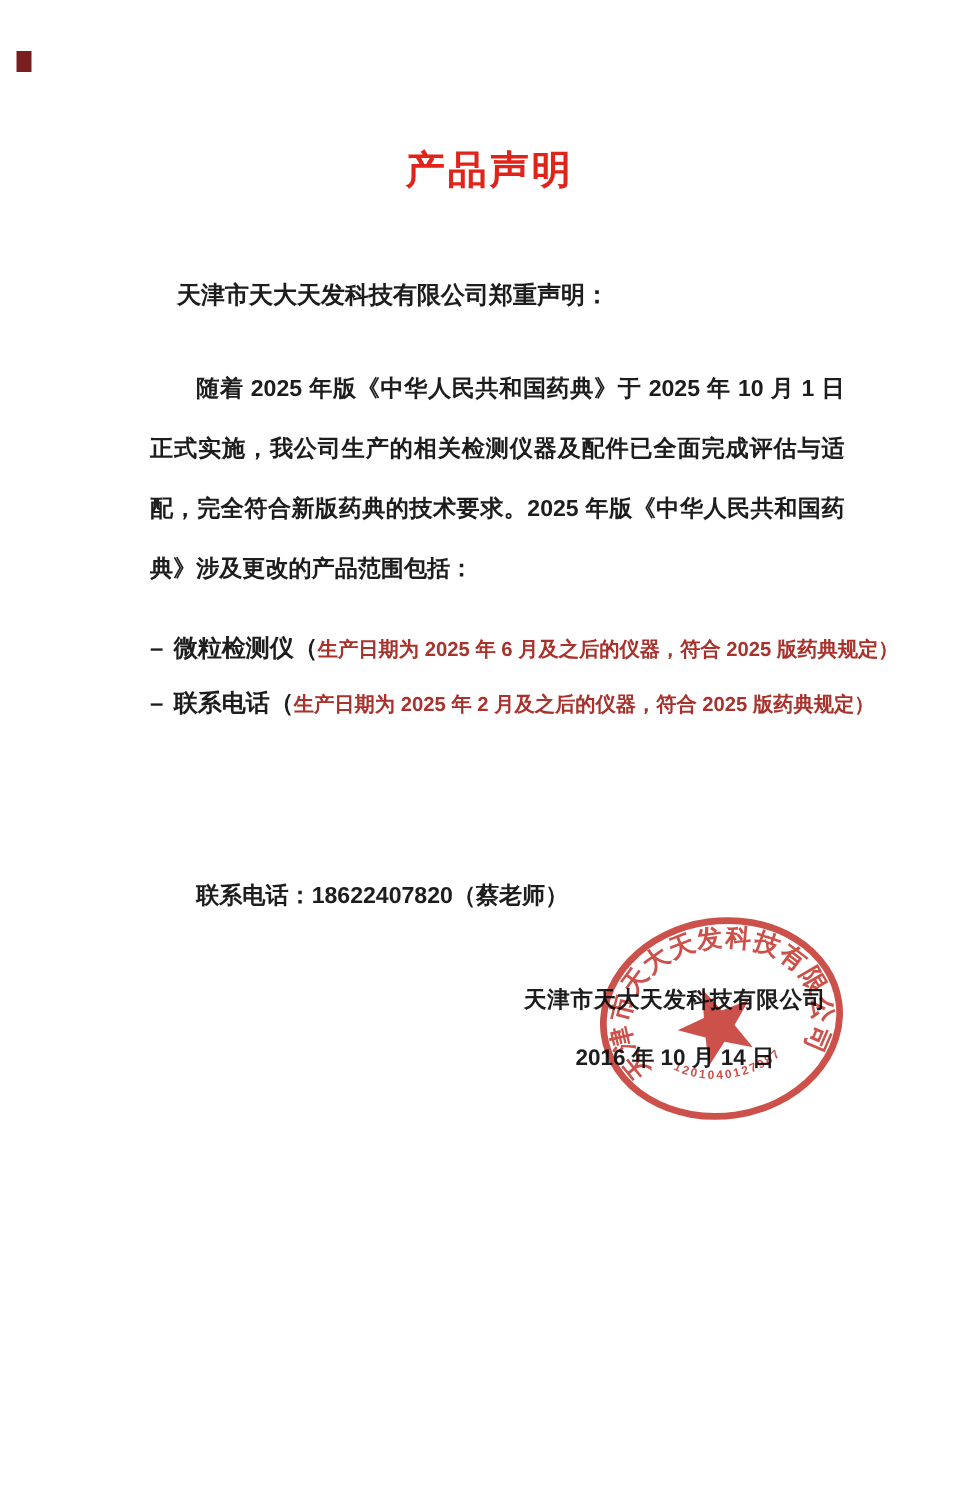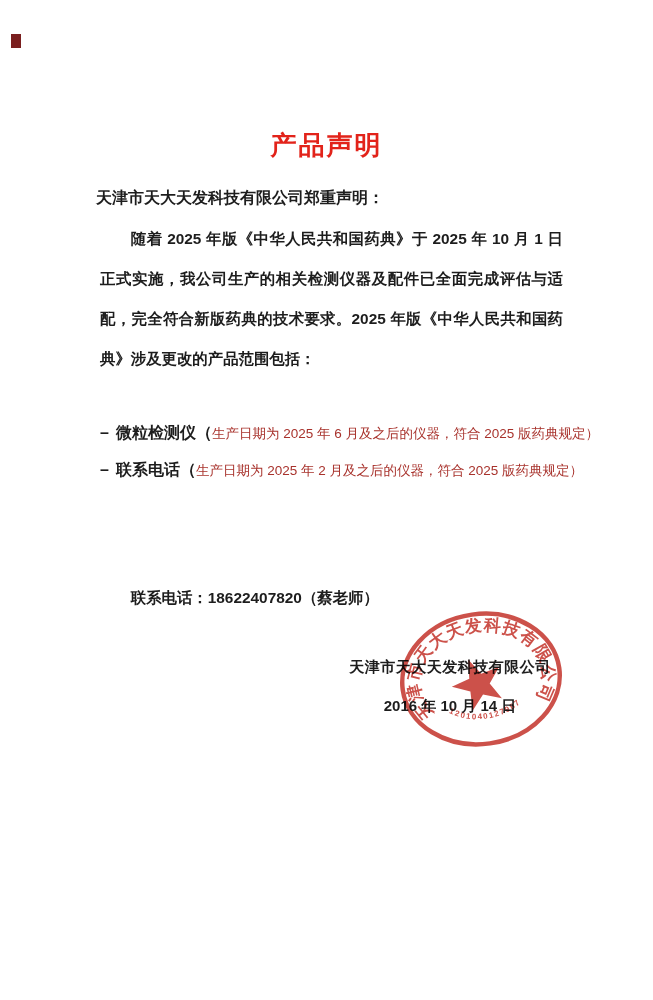--- a/index.html
+++ b/index.html
@@ -9,43 +9,43 @@
     background:#ffffff;
     overflow:hidden;
     font-family:"Liberation Sans",sans-serif;
     color:#1d1d1d;
   }
   .corner-mark{
     position:absolute;left:11px;top:34px;width:10px;height:14px;
     background:#7a1f1f;
   }
   .doc-title{
-    position:absolute;left:0;top:128px;width:653px;
+    position:absolute;left:0;top:96px;width:653px;
     text-align:center;
     font-size:26px;font-weight:bold;letter-spacing:2px;
     color:#e2231a;
   }
   .intro-line{
-    position:absolute;left:96px;top:186px;width:470px;
+    position:absolute;left:118px;top:186px;width:470px;
     font-size:16px;font-weight:bold;line-height:24px;
   }
   .para-1{
-    position:absolute;left:100px;top:219px;width:463px;
+    position:absolute;left:100px;top:240px;width:463px;
     font-size:15.4px;font-weight:bold;line-height:40px;
     text-align:justify;text-indent:2em;
   }
   .bullet-list{
     position:absolute;left:100px;top:414px;width:480px;
   }
   .bullet-line{
     height:37px;line-height:37px;white-space:nowrap;
     font-size:16px;font-weight:bold;
   }
   .bullet-dash{display:inline-block;margin-right:7px;}
-  .bullet-note{font-size:13.5px;font-weight:normal;color:#a8322c;}
+  .bullet-note{font-size:13.5px;font-weight:bold;color:#a8322c;}
   .para-2{
     position:absolute;left:100px;top:505px;width:463px;
     font-size:15.4px;font-weight:bold;line-height:37px;
     text-align:justify;text-indent:2em;
   }
   .contact-line{
     position:absolute;left:100px;top:579px;width:463px;
     font-size:15.4px;font-weight:bold;line-height:37px;
     text-indent:2em;
   }

